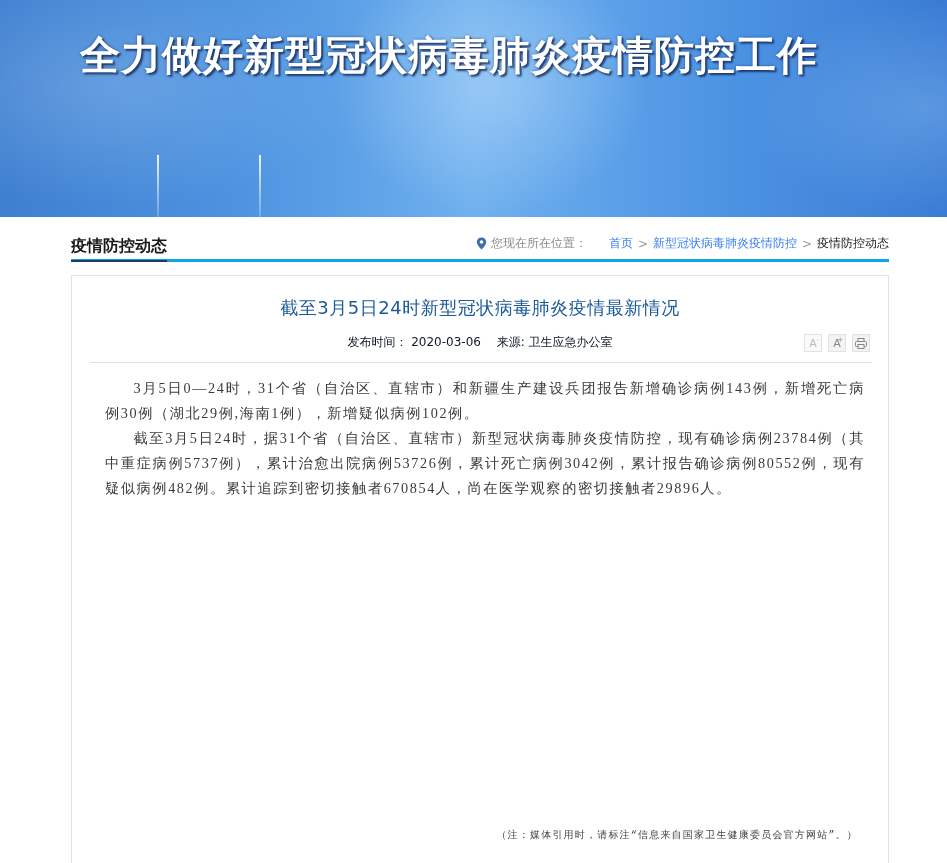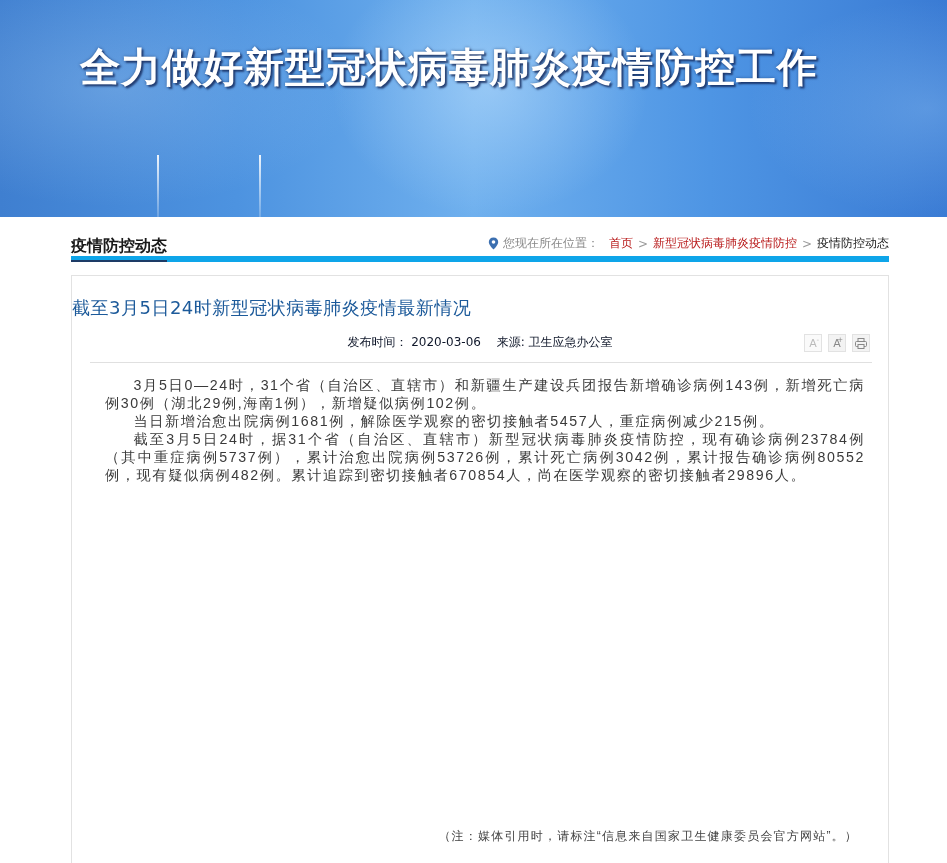--- a/index.html
+++ b/index.html
@@ -20,81 +20,81 @@
     background: radial-gradient(ellipse at 90% 50%, rgba(150,200,245,0.35) 0%, rgba(60,120,200,0) 70%);
   }
   .banner .glow {
     position: absolute; left: 330px; top: 0; width: 320px; height: 217px;
     background: radial-gradient(ellipse at 50% 40%, rgba(200,230,255,0.45) 0%, rgba(120,180,240,0) 70%);
   }
   .banner .pulse { position: absolute; width: 2px; background: linear-gradient(180deg, rgba(255,255,255,0.9), rgba(255,255,255,0.2)); top: 155px; height: 62px; }
   .banner .pulse.p1 { left: 157px; }
   .banner .pulse.p2 { left: 259px; }
   .banner-title {
-    position: absolute; left: 80px; top: 40px; width: 820px;
+    position: absolute; left: 80px; top: 28px; width: 820px;
     font-family: "DejaVu Sans", sans-serif; font-weight: bold;
     font-size: 40px; color: #ffffff; letter-spacing: 1px;
     text-shadow: 2px 2px 2px rgba(20,40,90,0.8), 0 0 3px rgba(0,30,80,0.5);
     white-space: nowrap;
   }
 
   .section-head {
     position: absolute; left: 71px; top: 232px; width: 818px; height: 30px;
-    border-bottom: 6px solid #0ea5e9;
+    border-bottom: 3px solid #0ea5e9;
     text-align: right;
   }
   .section-title {
     position: absolute; left: 0; top: 2px; height: 28px;
     font-size: 16px; font-weight: bold; color: #1a1a1a;
     border-bottom: 2px solid #1d3b66; line-height: 24px; padding-bottom: 1px;
   }
   .breadcrumb {
     position: absolute; right: 0; top: 3px; font-size: 12px; color: #888; white-space: nowrap;
     display: flex; align-items: center;
   }
   .breadcrumb .pin { width: 11px; height: 13px; margin-right: 4px; }
   .breadcrumb .sep { margin: 0 5px; color: #999; }
-  .breadcrumb a { color: #b91c1c; text-decoration: none; }
+  .breadcrumb a { color: #3b82f6; text-decoration: none; }
   .breadcrumb .current { color: #222; }
 
   .article {
     position: absolute; left: 71px; top: 275px; width: 818px; height: 600px;
     border: 1px solid #e2e2e2; border-bottom: none; background: #fff;
   }
   .article-title {
-    position: absolute; left: 0; top: 20px; width: 100%; 
+    position: absolute; left: 0; top: 20px; width: 100%; text-align: center;
     font-size: 18px; color: #1c5a9a; letter-spacing: 0.5px;
   }
   .article-meta {
     position: absolute; left: 0; top: 58px; width: 100%; text-align: center;
     font-size: 12px; color: #0f172a;
   }
   .article-meta span + span { margin-left: 12px; }
   .tools { position: absolute; right: 18px; top: 58px; display: flex; gap: 6px; }
   .tool-btn {
     width: 18px; height: 18px; border: 1px solid #e2e2e2; background: #f3f3f3;
     font-size: 11px; color: #888; display: flex; align-items: center; justify-content: center;
     cursor: pointer; position: relative;
   }
   .tool-btn sup { font-size: 7px; position: absolute; top: 1px; right: 2px; }
   .tool-btn.small { background: #fafafa; color: #bbb; }
   .article-rule {
     position: absolute; left: 18px; top: 86px; width: 782px; height: 1px; background: #e0e0e0;
   }
   .article-body {
     position: absolute; left: 33px; top: 100px; width: 760px;
-    font-family: Liberation Sans, sans-serif;
-    font-size: 14.2px; line-height: 18px; color: #3a3a3a; letter-spacing: 1.6px;
+    font-family: Liberation Serif, serif;
+    font-size: 14.2px; line-height: 25px; color: #3a3a3a; letter-spacing: 1.6px;
     text-align: justify;
   }
   .article-body p { text-indent: 2em; }
   .article-note {
     position: absolute; right: 30px; top: 552px;
-    font-family: Liberation Sans, sans-serif;
-    font-size: 12px; color: #444; letter-spacing: 1.2px;
+    font-family: Liberation Mono, monospace;
+    font-size: 10px; color: #444; letter-spacing: 1.2px;
   }
 </style>
 </head>
 <body>
 
 <div class="banner">
   <div class="shade-left"></div>
   <div class="glow"></div>
   <div class="shade-right"></div>
   <div class="pulse p1"></div>
@@ -102,21 +102,21 @@
   <div class="banner-title">全力做好新型冠状病毒肺炎疫情防控工作</div>
 </div>
 
 <div class="section-head">
   <div class="section-title">疫情防控动态</div>
   <div class="breadcrumb">
     <svg class="pin" viewBox="0 0 11 13">
       <path d="M5.5 0.5 C2.7 0.5 0.8 2.5 0.8 5 C0.8 8 5.5 12.5 5.5 12.5 C5.5 12.5 10.2 8 10.2 5 C10.2 2.5 8.3 0.5 5.5 0.5 Z" fill="#3b6fb0"></path>
       <circle cx="5.5" cy="5" r="1.8" fill="#fff"></circle>
     </svg>
-    <span style="margin-right:10px;">您现在所在位置：</span>
+    <span style="margin-right:22px;">您现在所在位置：</span>
     <a>首页</a>
     <span class="sep">&gt;</span>
     <a>新型冠状病毒肺炎疫情防控</a>
     <span class="sep">&gt;</span>
     <a class="current">疫情防控动态</a>
   </div>
 </div>
 
 <div class="article">
   <h1 class="article-title" style="font-weight:normal;">截至3月5日24时新型冠状病毒肺炎疫情最新情况</h1>
@@ -138,18 +138,17 @@
         <rect x="3" y="0.5" width="6" height="3" fill="none" stroke="#888" stroke-width="1"></rect>
         <rect x="0.5" y="3.5" width="11" height="5" rx="1" fill="none" stroke="#888" stroke-width="1"></rect>
         <rect x="3" y="6.5" width="6" height="4" fill="#f3f3f3" stroke="#888" stroke-width="1"></rect>
       </svg>
     </div>
   </div>
   <div class="article-rule"></div>
 
   <div class="article-body">
     <p>3月5日0—24时，31个省（自治区、直辖市）和新疆生产建设兵团报告新增确诊病例143例，新增死亡病例30例（湖北29例,海南1例），新增疑似病例102例。</p>
-    <p>当日新增治愈出院病例1681例，解除医学观察的密切接触者5457人，重症病例减少215例。</p>
     <p>截至3月5日24时，据31个省（自治区、直辖市）新型冠状病毒肺炎疫情防控，现有确诊病例23784例（其中重症病例5737例），累计治愈出院病例53726例，累计死亡病例3042例，累计报告确诊病例80552例，现有疑似病例482例。累计追踪到密切接触者670854人，尚在医学观察的密切接触者29896人。</p>
   </div>
 
   <div class="article-note">（注：媒体引用时，请标注“信息来自国家卫生健康委员会官方网站”。）</div>
 </div>
 
 </body></html>

